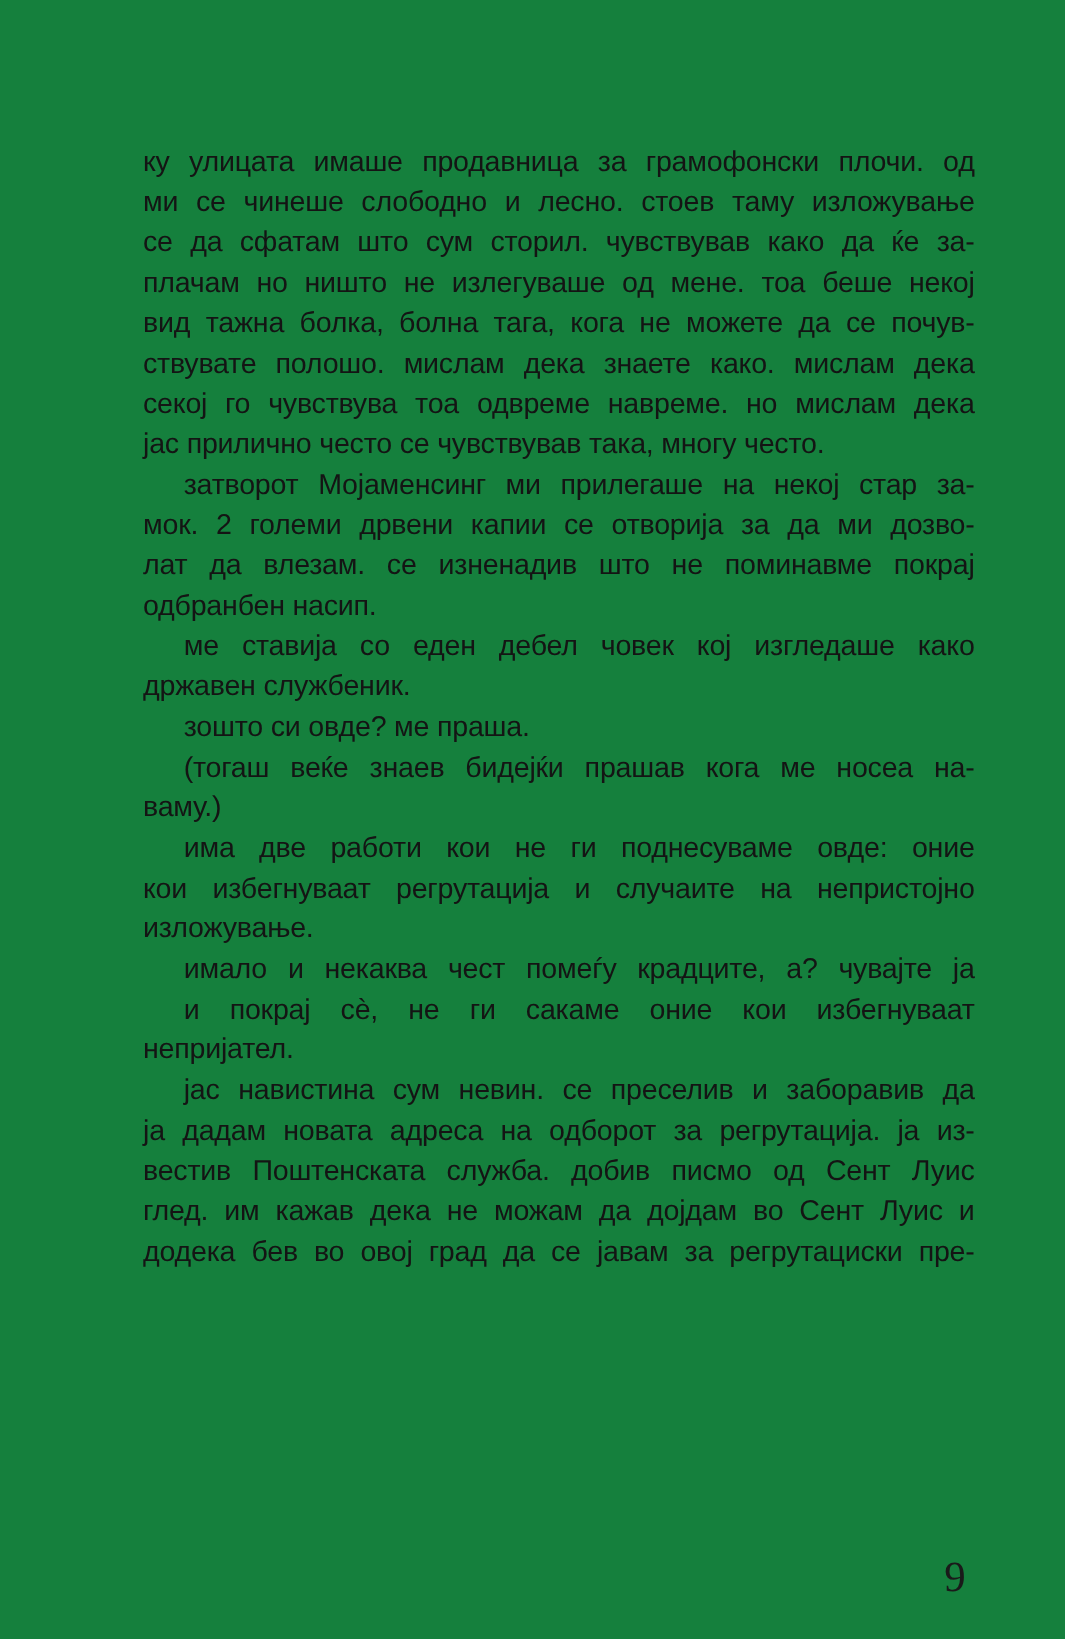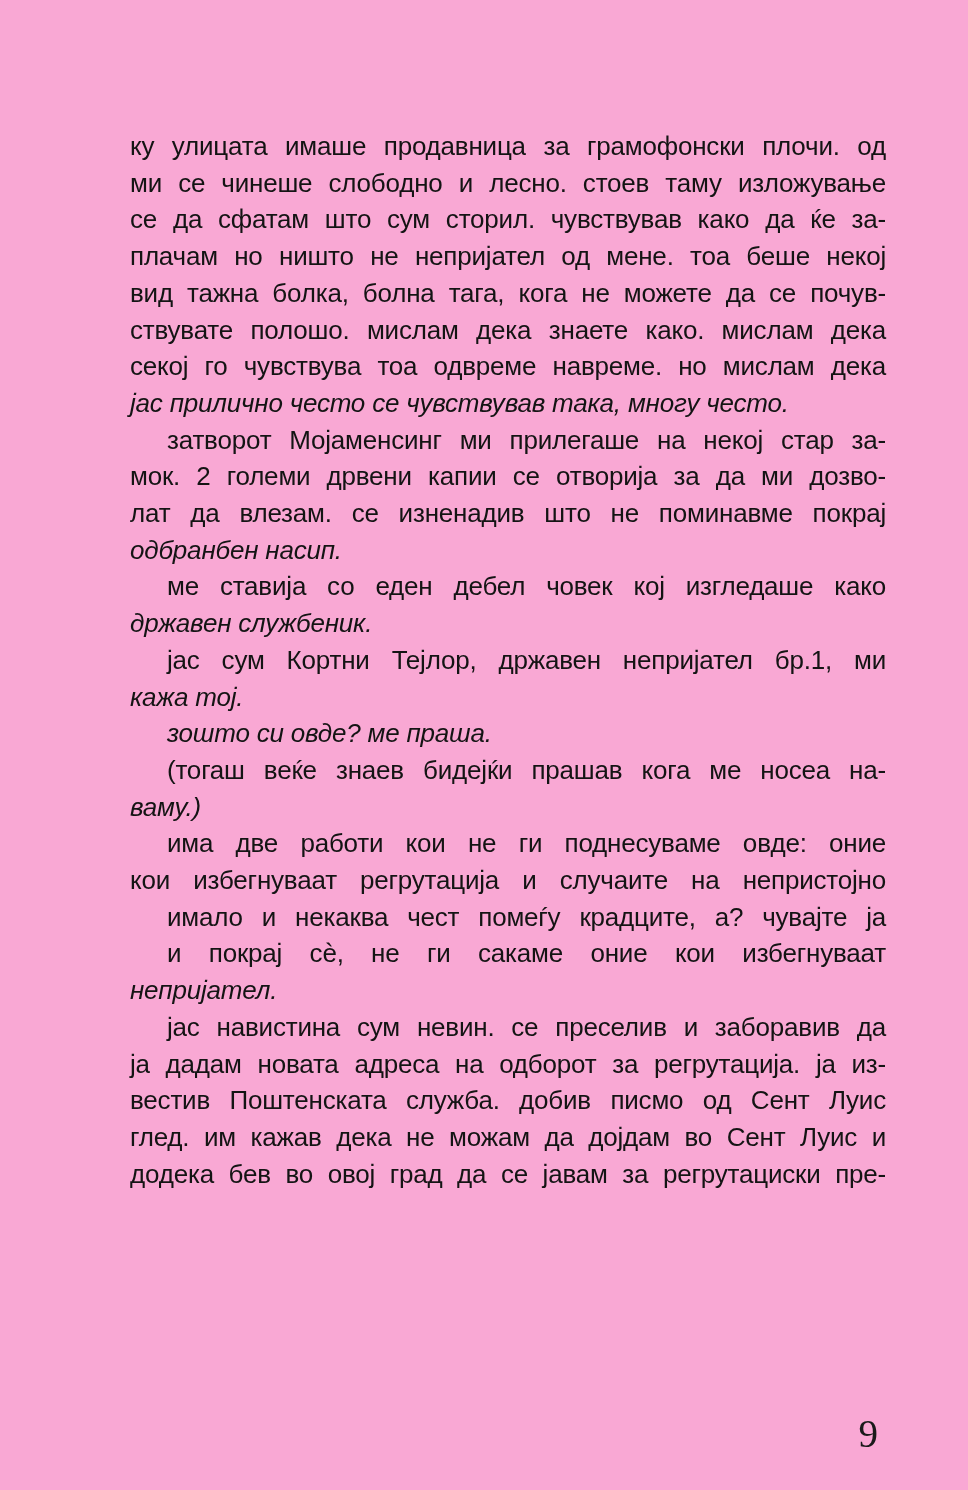--- a/index.html
+++ b/index.html
@@ -4,42 +4,41 @@
 <style>
   html, body {
     margin: 0;
     padding: 0;
     background: #ffffff;
   }
   .page {
     position: relative;
     width: 968px;
     height: 1490px;
-    background: #f9a8d4;
+    background: #15803d;
     overflow: hidden;
     font-family: "Liberation Sans", sans-serif;
     color: #141414;
   }
   .text-block {
     position: absolute;
     left: 130px;
     top: 128px;
     width: 756px;
   }
   .line {
     font-size: 26px;
     line-height: 36.7px;
     letter-spacing: -0.2px;
     text-align: justify;
     text-align-last: justify;
   }
   .line.end {
     text-align: justify;
     text-align-last: left;
-    font-style: italic;
   }
   .para.indent .line:first-child {
     text-indent: 37px;
   }
   .page-num {
     position: absolute;
     top: 1414px;
     right: 90px;
     font-family: "Liberation Serif", serif;
     font-size: 39px;
@@ -50,50 +49,47 @@
 </style>
 </head>
 <body>
 
 <div class="page">
   <div class="text-block">
       <div class="para">
         <div class="line">ку улицата имаше продавница за грамофонски плочи. од</div>
         <div class="line">ми се чинеше слободно и лесно. стоев таму изложување</div>
         <div class="line">се да сфатам што сум сторил. чувствував како да ќе за-</div>
-        <div class="line">плачам но ништо не непријател од мене. тоа беше некој</div>
+        <div class="line">плачам но ништо не излегуваше од мене. тоа беше некој</div>
         <div class="line">вид тажна болка, болна тага, кога не можете да се почув-</div>
         <div class="line">ствувате полошо. мислам дека знаете како. мислам дека</div>
         <div class="line">секој го чувствува тоа одвреме навреме. но мислам дека</div>
         <div class="line end">јас прилично често се чувствував така, многу често.</div>
       </div>
       <div class="para indent">
         <div class="line">затворот Мојаменсинг ми прилегаше на некој стар за-</div>
         <div class="line">мок. 2 големи дрвени капии се отворија за да ми дозво-</div>
         <div class="line">лат да влезам. се изненадив што не поминавме покрај</div>
         <div class="line end">одбранбен насип.</div>
       </div>
       <div class="para indent">
         <div class="line">ме ставија со еден дебел човек кој изгледаше како</div>
         <div class="line end">државен службеник.</div>
       </div>
       <div class="para indent">
-        <div class="line">јас сум Кортни Тејлор, државен непријател бр.1, ми</div>
-        <div class="line end">кажа тој.</div>
-      </div>
-      <div class="para indent">
         <div class="line end">зошто си овде? ме праша.</div>
       </div>
       <div class="para indent">
         <div class="line">(тогаш веќе знаев бидејќи прашав кога ме носеа на-</div>
         <div class="line end">ваму.)</div>
       </div>
       <div class="para indent">
         <div class="line">има две работи кои не ги поднесуваме овде: оние</div>
         <div class="line">кои избегнуваат регрутација и случаите на непристојно</div>
+        <div class="line end">изложување.</div>
       </div>
       <div class="para indent">
         <div class="line">имало и некаква чест помеѓу крадците, а? чувајте ја</div>
       </div>
       <div class="para indent">
         <div class="line">и покрај сѐ, не ги сакаме оние кои избегнуваат</div>
         <div class="line end">непријател.</div>
       </div>
       <div class="para indent">
         <div class="line">јас навистина сум невин. се преселив и заборавив да</div>

